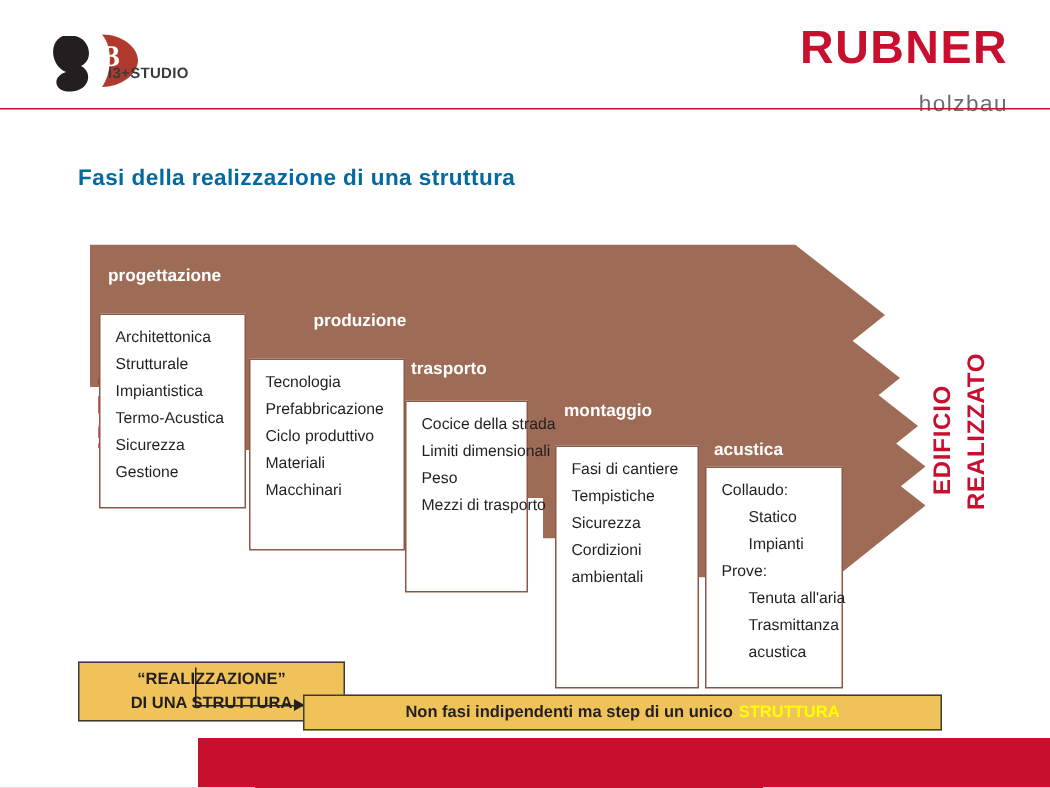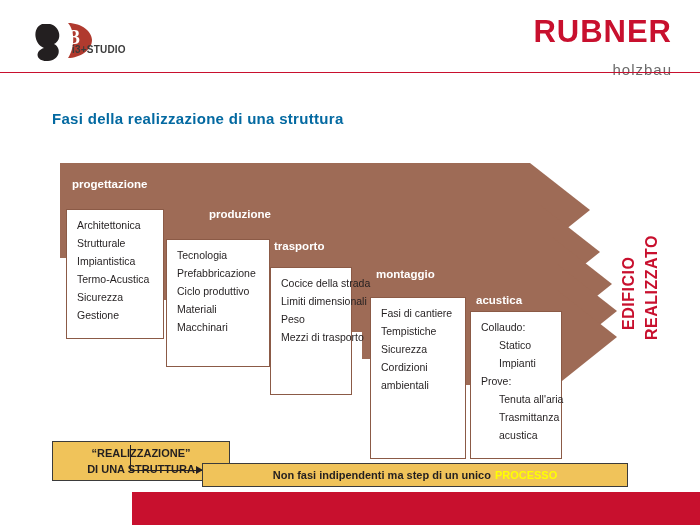--- a/index.html
+++ b/index.html
@@ -203,18 +203,18 @@
   <span>“REALIZZAZIONE”</span>
   <span>DI UNA STRUTTURA</span>
 </div>
 
 <div class="connector-v"></div>
 <div class="connector-h"></div>
 <div class="connector-arrow"></div>
 
 <div class="callout callout-2">
   <span>Non fasi indipendenti ma step di un unico</span>
-  <span class="proc">PROCESSO</span>
+  <span class="proc">STRUTTURA</span>
 </div>
 
 <div class="footer-band"></div>
 <div class="footer-white-l"></div>
 <div class="footer-url">www.rubner.com</div>
 
 </body></html>

